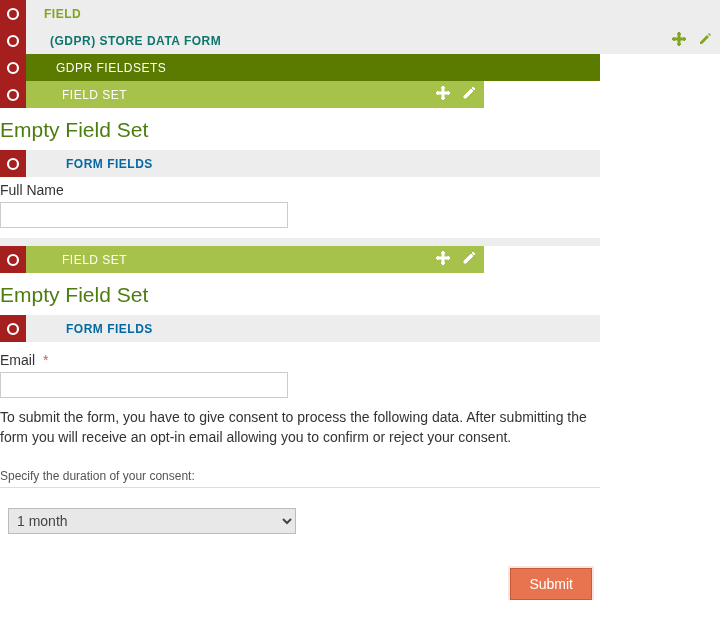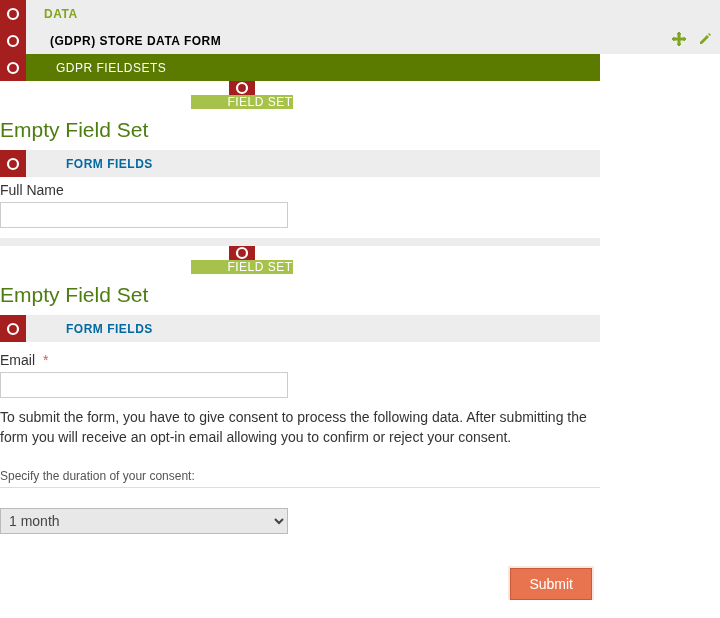--- a/index.html
+++ b/index.html
@@ -41,42 +41,42 @@
     background: #ededed;
     color: #80a51f;
     font-weight: 600;
   }
   
   .bar.gdpr {
     width: 720px;
   }
   .bar.gdpr .label {
     background: #ededed;
-    color: #000000;
+    color: #0f766e;
     padding-left: 24px;
     font-weight: 600;
   }
   .bar .icons {
     position: absolute;
     right: 8px;
     top: 0;
     height: 100%;
     display: flex;
     align-items: center;
     gap: 12px;
   }
   
   .bar.fieldsets { width: 600px; }
   .bar.fieldsets .label {
     background: #5a7a00;
     color: #fff;
     padding-left: 30px;
   }
   
-  .bar.fieldset { width: 484px; flex-direction: column; }
+  .bar.fieldset { width: 484px; }
   .bar.fieldset .label {
     background: #a7c24a;
     color: #fff;
     padding-left: 36px;
   }
   .bar.fieldset .icons svg { stroke: #fff; fill: #fff; }
   
   .bar.formfields { width: 600px; }
   .bar.formfields .label {
     background: #ededed;
@@ -127,20 +127,21 @@
     display: block;
   }
   hr.sep {
     border: none;
     border-top: 1px solid #ddd;
     width: 600px;
     margin-top: 2px;
   }
   .select-wrap {
     margin-top: 20px;
+    margin-left: 8px;
   }
   select {
     width: 288px;
     height: 26px;
     background: #e8e8e8;
     border: 1px solid #bbb;
     font-size: 14px;
     color: #444;
     padding-left: 4px;
   }
@@ -165,21 +166,21 @@
 </style>
 </head>
 <body>
 
 <div class="bar main">
   <div class="handle">
     <svg width="14" height="14" viewBox="0 0 14 14">
         <circle cx="7" cy="7" r="5" fill="none" stroke="#fff" stroke-width="2.2"></circle>
       </svg>
   </div>
-  <div class="label">DATA</div>
+  <div class="label">FIELD</div>
 </div>
 
 <div class="bar gdpr">
   <div class="handle">
     <svg width="14" height="14" viewBox="0 0 14 14">
         <circle cx="7" cy="7" r="5" fill="none" stroke="#fff" stroke-width="2.2"></circle>
       </svg>
   </div>
   <div class="label">(GDPR) STORE DATA FORM</div>
   <div class="icons">

